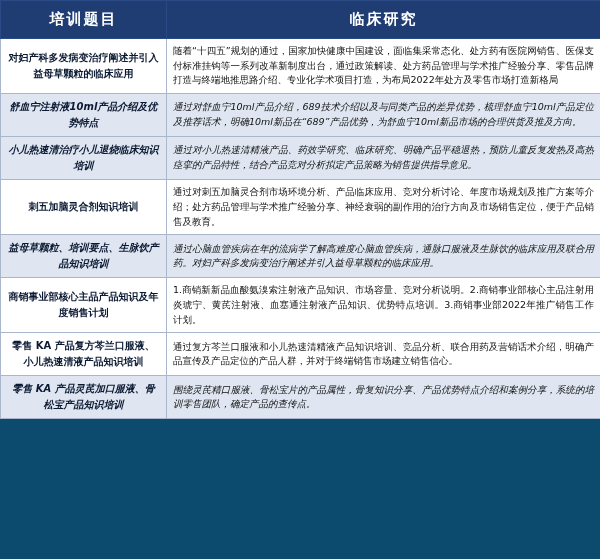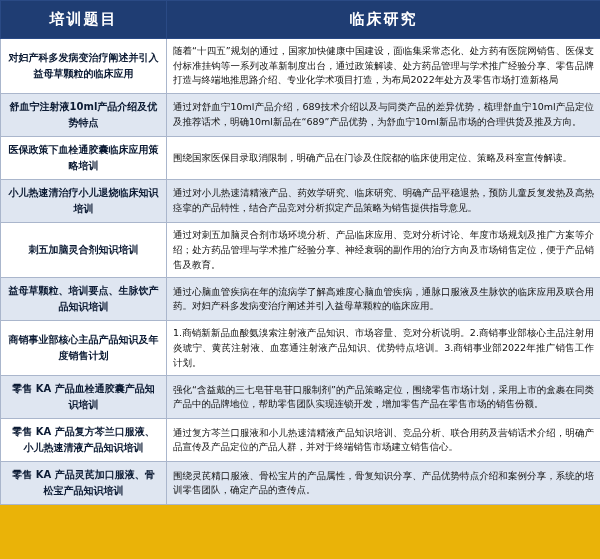--- a/index.html
+++ b/index.html
@@ -10,21 +10,21 @@
   body {
     width: 600px;
     height: 559px;
     font-family: "DejaVu Sans", "Liberation Sans", sans-serif;
     overflow: hidden;
   }
   .table-wrap {
     width: 600px;
     height: 559px;
     box-sizing: border-box;
-    background: #eab308;
+    background: #0c4a6e;
   }
   table.training-table {
     width: 600px;
     border-collapse: collapse;
     table-layout: fixed;
   }
   table.training-table col.col-topic { width: 166px; }
   table.training-table col.col-points { width: 434px; }
 
   thead th {
@@ -53,20 +53,21 @@
     line-height: 1.6;
     padding: 5px 7px;
   }
   tbody td.points {
     text-align: justify;
     text-justify: inter-ideograph;
     margin-top: 40px;
   }
   tbody tr.alt td {
     background: #dfe6f1;
+    font-style: italic;
   }
   tbody tr td {
     background: #ffffff;
   }
 </style>
 </head>
 <body>
 
 <div class="table-wrap">
   <table class="training-table">
@@ -82,44 +83,36 @@
     </thead>
     <tbody>
       <tr>
         <td class="topic">对妇产科多发病变治疗阐述并引入益母草颗粒的临床应用</td>
         <td class="points">随着“十四五”规划的通过，国家加快健康中国建设，面临集采常态化、处方药有医院网销售、医保支付标准挂钩等一系列改革新制度出台，通过政策解读、处方药品管理与学术推广经验分享、零售品牌打造与终端地推思路介绍、专业化学术项目打造，为布局2022年处方及零售市场打造新格局</td>
       </tr>
       <tr class="alt">
         <td class="topic">舒血宁注射液10ml产品介绍及优势特点</td>
         <td class="points">通过对舒血宁10ml产品介绍，689技术介绍以及与同类产品的差异优势，梳理舒血宁10ml产品定位及推荐话术，明确10ml新品在“689”产品优势，为舒血宁10ml新品市场的合理供货及推及方向。</td>
       </tr>
-      <tr>
-        <td class="topic">医保政策下血栓通胶囊临床应用策略培训</td>
-        <td class="points">围绕国家医保目录取消限制，明确产品在门诊及住院都的临床使用定位、策略及科室宣传解读。</td>
-      </tr>
       <tr class="alt">
         <td class="topic">小儿热速清治疗小儿退烧临床知识培训</td>
         <td class="points">通过对小儿热速清精液产品、药效学研究、临床研究、明确产品平稳退热，预防儿童反复发热及高热痉挛的产品特性，结合产品竞对分析拟定产品策略为销售提供指导意见。</td>
       </tr>
       <tr>
         <td class="topic">刺五加脑灵合剂知识培训</td>
         <td class="points">通过对刺五加脑灵合剂市场环境分析、产品临床应用、竞对分析讨论、年度市场规划及推广方案等介绍；处方药品管理与学术推广经验分享、神经衰弱的副作用的治疗方向及市场销售定位，便于产品销售及教育。</td>
       </tr>
       <tr class="alt">
         <td class="topic">益母草颗粒、培训要点、生脉饮产品知识培训</td>
         <td class="points">通过心脑血管疾病在年的流病学了解高难度心脑血管疾病，通脉口服液及生脉饮的临床应用及联合用药。对妇产科多发病变治疗阐述并引入益母草颗粒的临床应用。</td>
       </tr>
       <tr>
         <td class="topic">商销事业部核心主品产品知识及年度销售计划</td>
         <td class="points">1.商销新新品血酸氨溴索注射液产品知识、市场容量、竞对分析说明。2.商销事业部核心主品注射用炎琥宁、黄芪注射液、血塞通注射液产品知识、优势特点培训。3.商销事业部2022年推广销售工作计划。</td>
       </tr>
-      <tr class="alt">
-        <td class="topic">零售 KA 产品血栓通胶囊产品知识培训</td>
-        <td class="points">强化“含益戴的三七皂苷皂苷口服制剂”的产品策略定位，围绕零售市场计划，采用上市的盒裹在同类产品中的品牌地位，帮助零售团队实现连锁开发，增加零售产品在零售市场的销售份额。</td>
-      </tr>
       <tr>
         <td class="topic">零售 KA 产品复方芩兰口服液、小儿热速清液产品知识培训</td>
         <td class="points">通过复方芩兰口服液和小儿热速清精液产品知识培训、竞品分析、联合用药及营销话术介绍，明确产品宣传及产品定位的产品人群，并对于终端销售市场建立销售信心。</td>
       </tr>
       <tr class="alt">
         <td class="topic">零售 KA 产品灵芪加口服液、骨松宝产品知识培训</td>
         <td class="points">围绕灵芪精口服液、骨松宝片的产品属性，骨复知识分享、产品优势特点介绍和案例分享，系统的培训零售团队，确定产品的查传点。</td>
       </tr>
     </tbody>
   </table>

